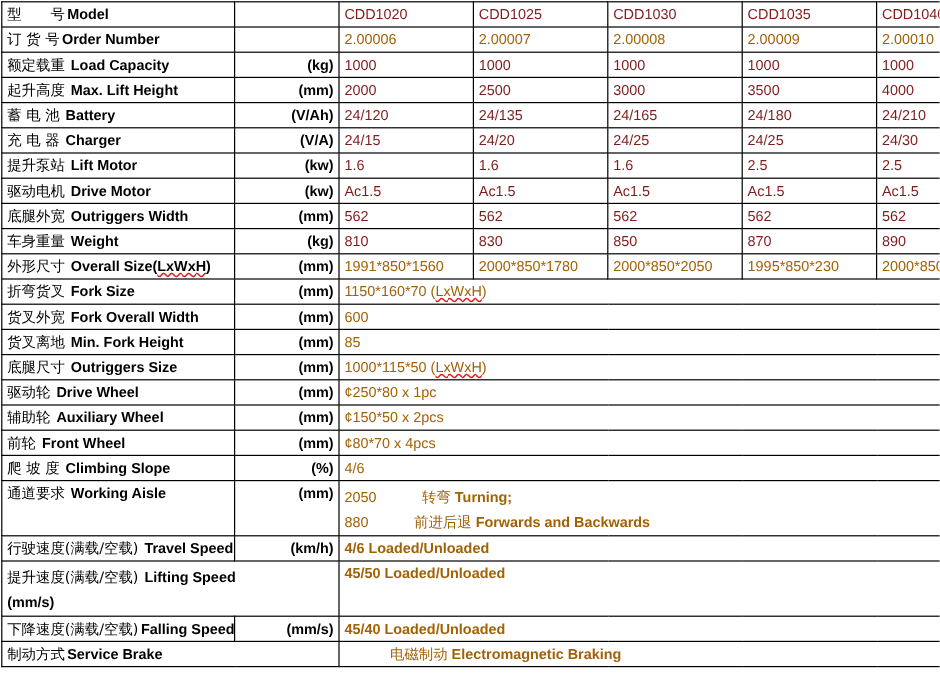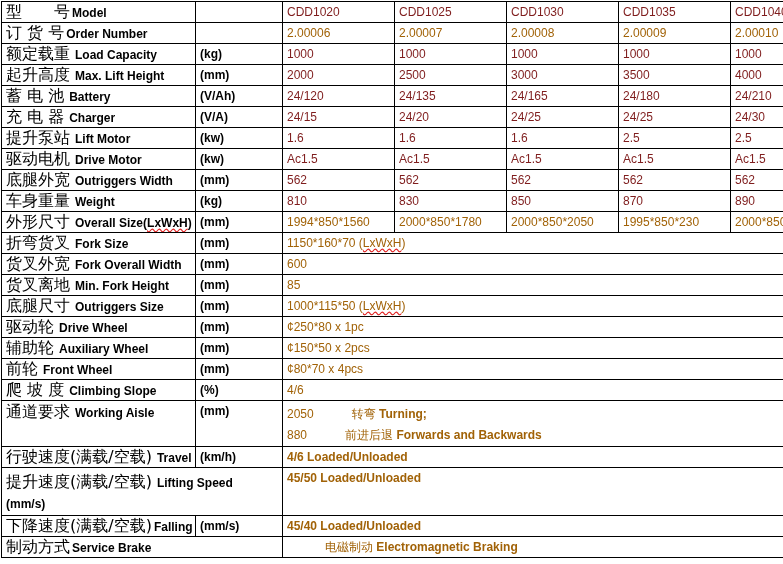--- a/index.html
+++ b/index.html
@@ -24,31 +24,31 @@
   #spec-table td {
     border: 1px solid #000000;
     padding: 0 4px;
     vertical-align: middle;
     height: 20px;
     line-height: 15px;
     overflow: hidden;
     white-space: nowrap;
   }
   .c-label   { width: 185px; }
-  .c-unit    { width: 78px;  }
+  .c-unit    { width: 78px;  text-align: right; }
   .c-val     { width: 103px; }
   .c-val-last{ width: 104px; }
 
   .lbl-wrap {
     display: flex;
     align-items: baseline;
   }
   .zh {
     font-family: "DejaVu Sans", "Liberation Sans", sans-serif;
-    font-size: 16px;
+    font-size: 12px;
     font-weight: normal;
     color: #000;
     white-space: pre;
   }
   .en {
     font-weight: bold;
     font-size: 12px;
     color: #000;
     margin-left: 5px;
     white-space: pre;
@@ -242,21 +242,21 @@
     </tr>
 
     <tr>
       <td class="c-label">
         <span class="lbl-wrap">
           <span class="zh">外形尺寸</span>
           <span class="en">Overall&nbsp;Size(<span class="spell">LxWxH</span>)</span>
         </span>
       </td>
       <td class="c-unit"><span class="unit">(mm)</span></td>
-      <td class="c-val v-black">1994*850*1560</td>
+      <td class="c-val v-black">1991*850*1560</td>
       <td class="c-val v-black">2000*850*1780</td>
       <td class="c-val v-black">2000*850*2050</td>
       <td class="c-val v-black">1995*850*230</td>
       <td class="c-val-last v-black">2000*850*2550</td>
     </tr>
 
     <tr>
       <td class="c-label">
         <span class="lbl-wrap">
           <span class="zh">折弯货叉</span>

